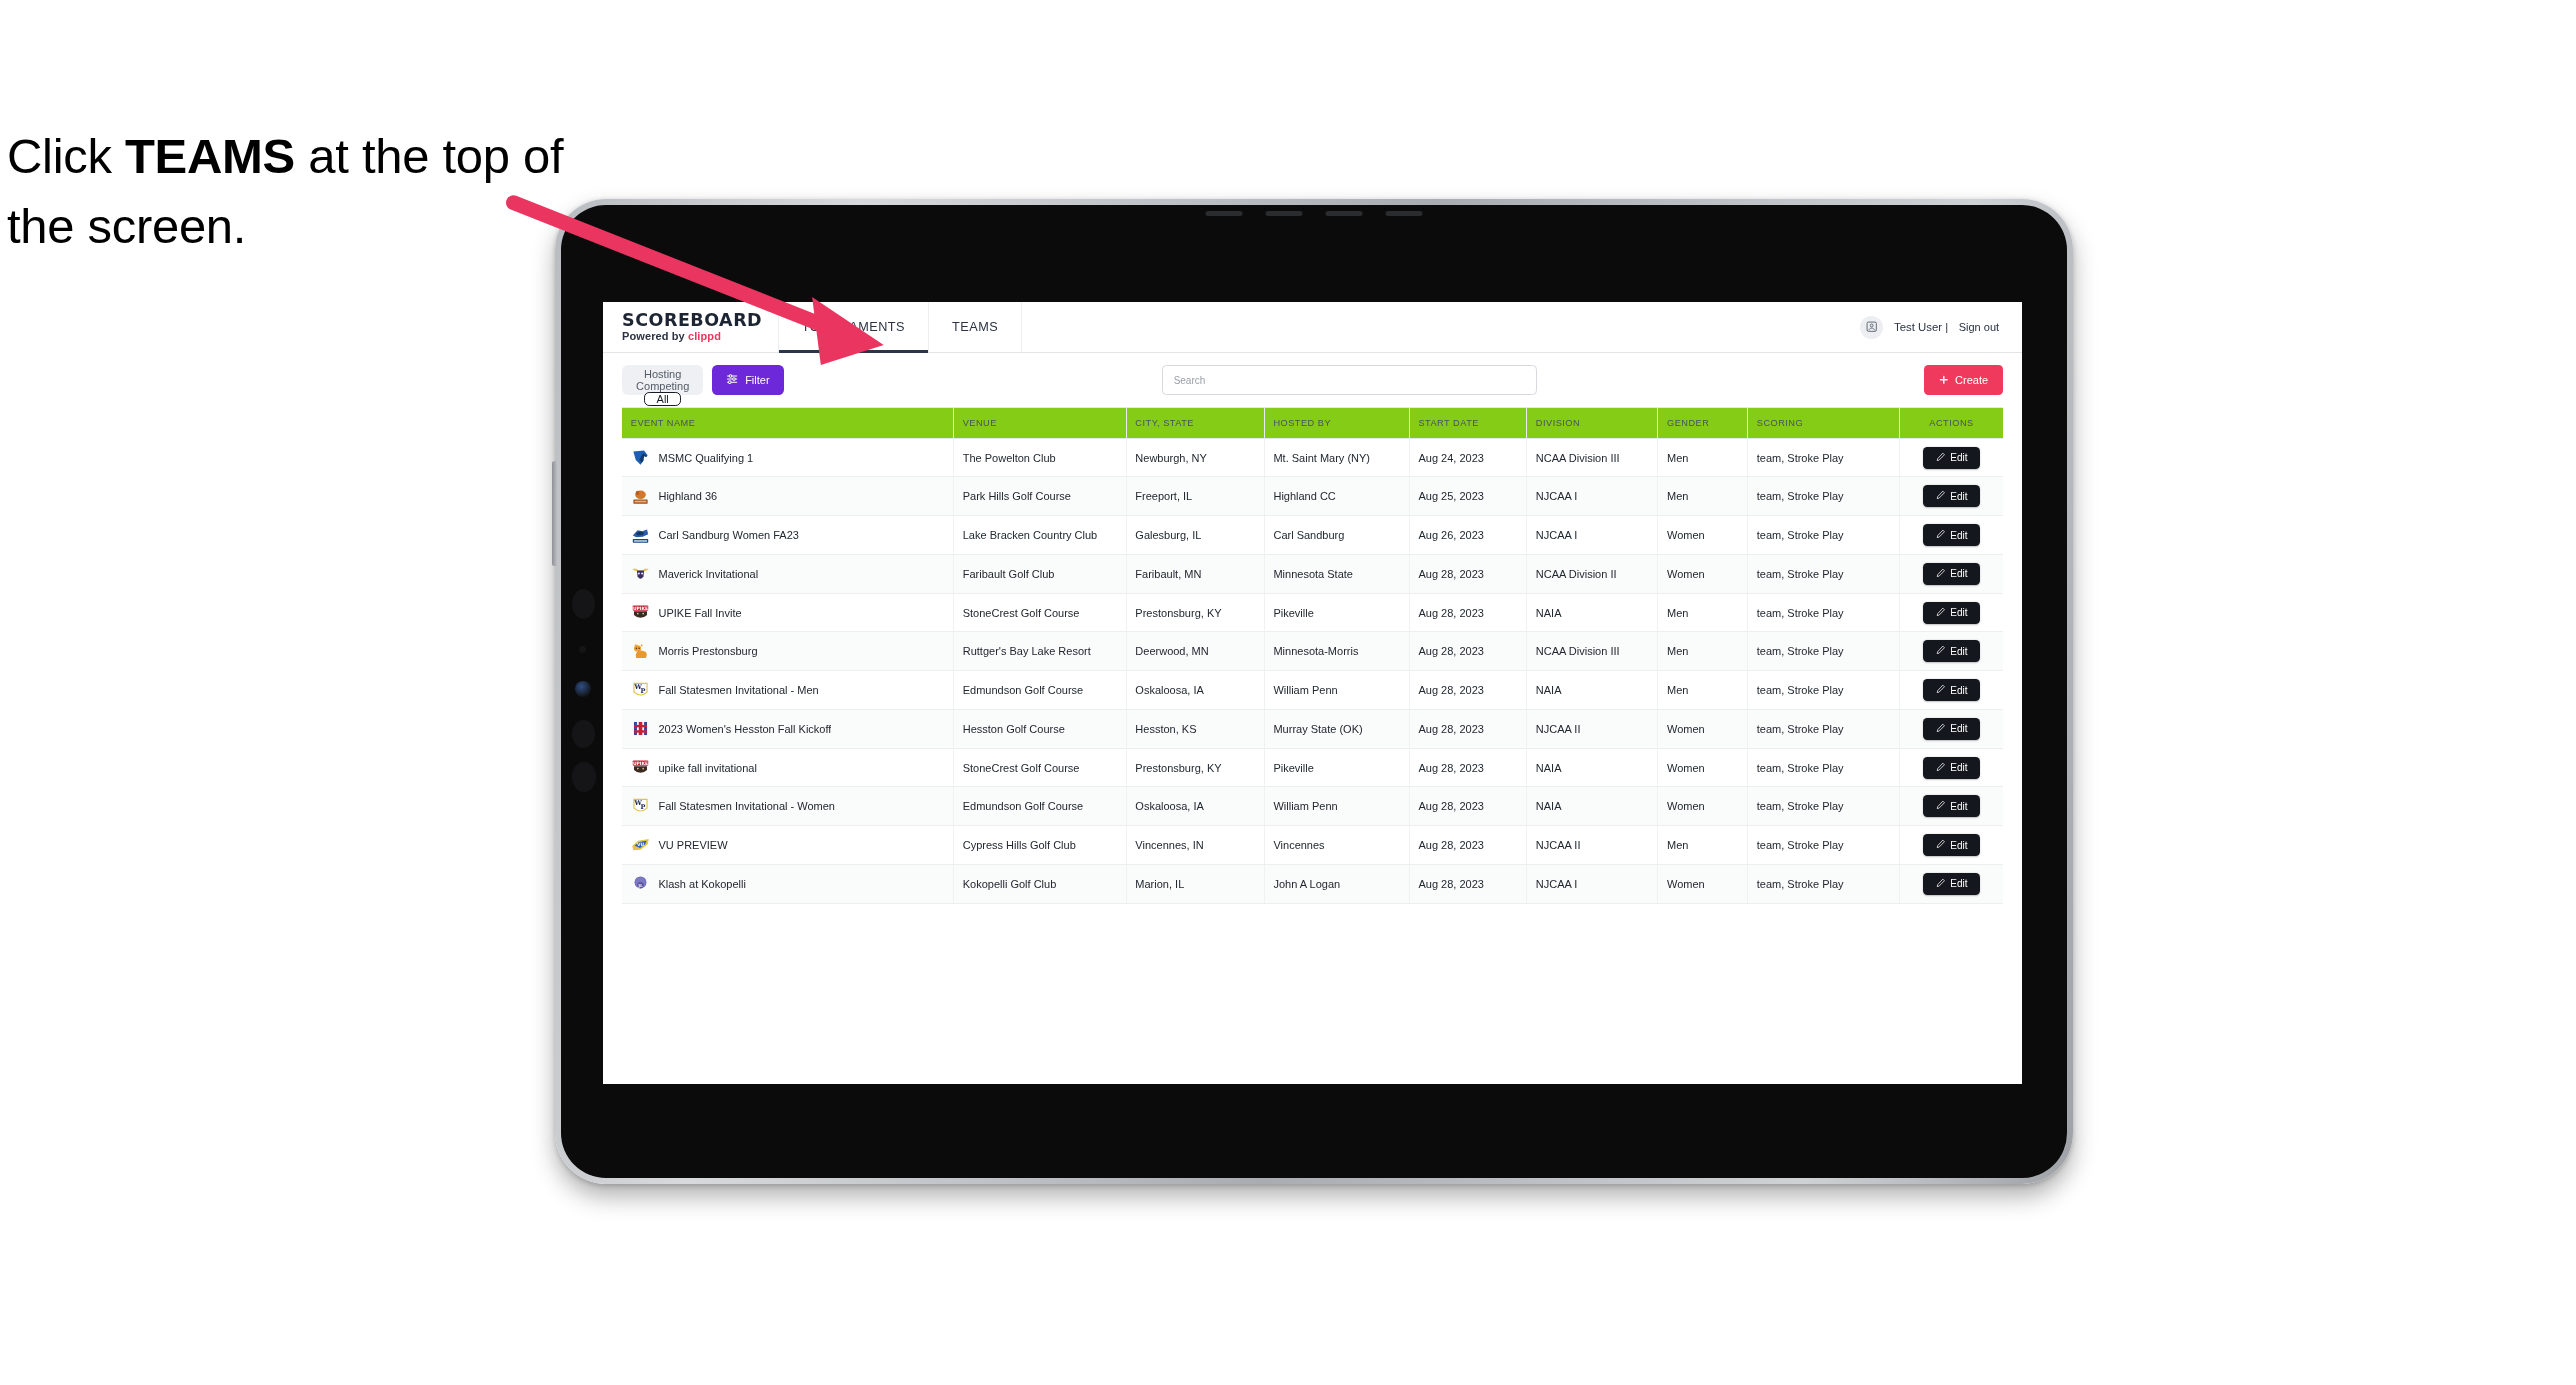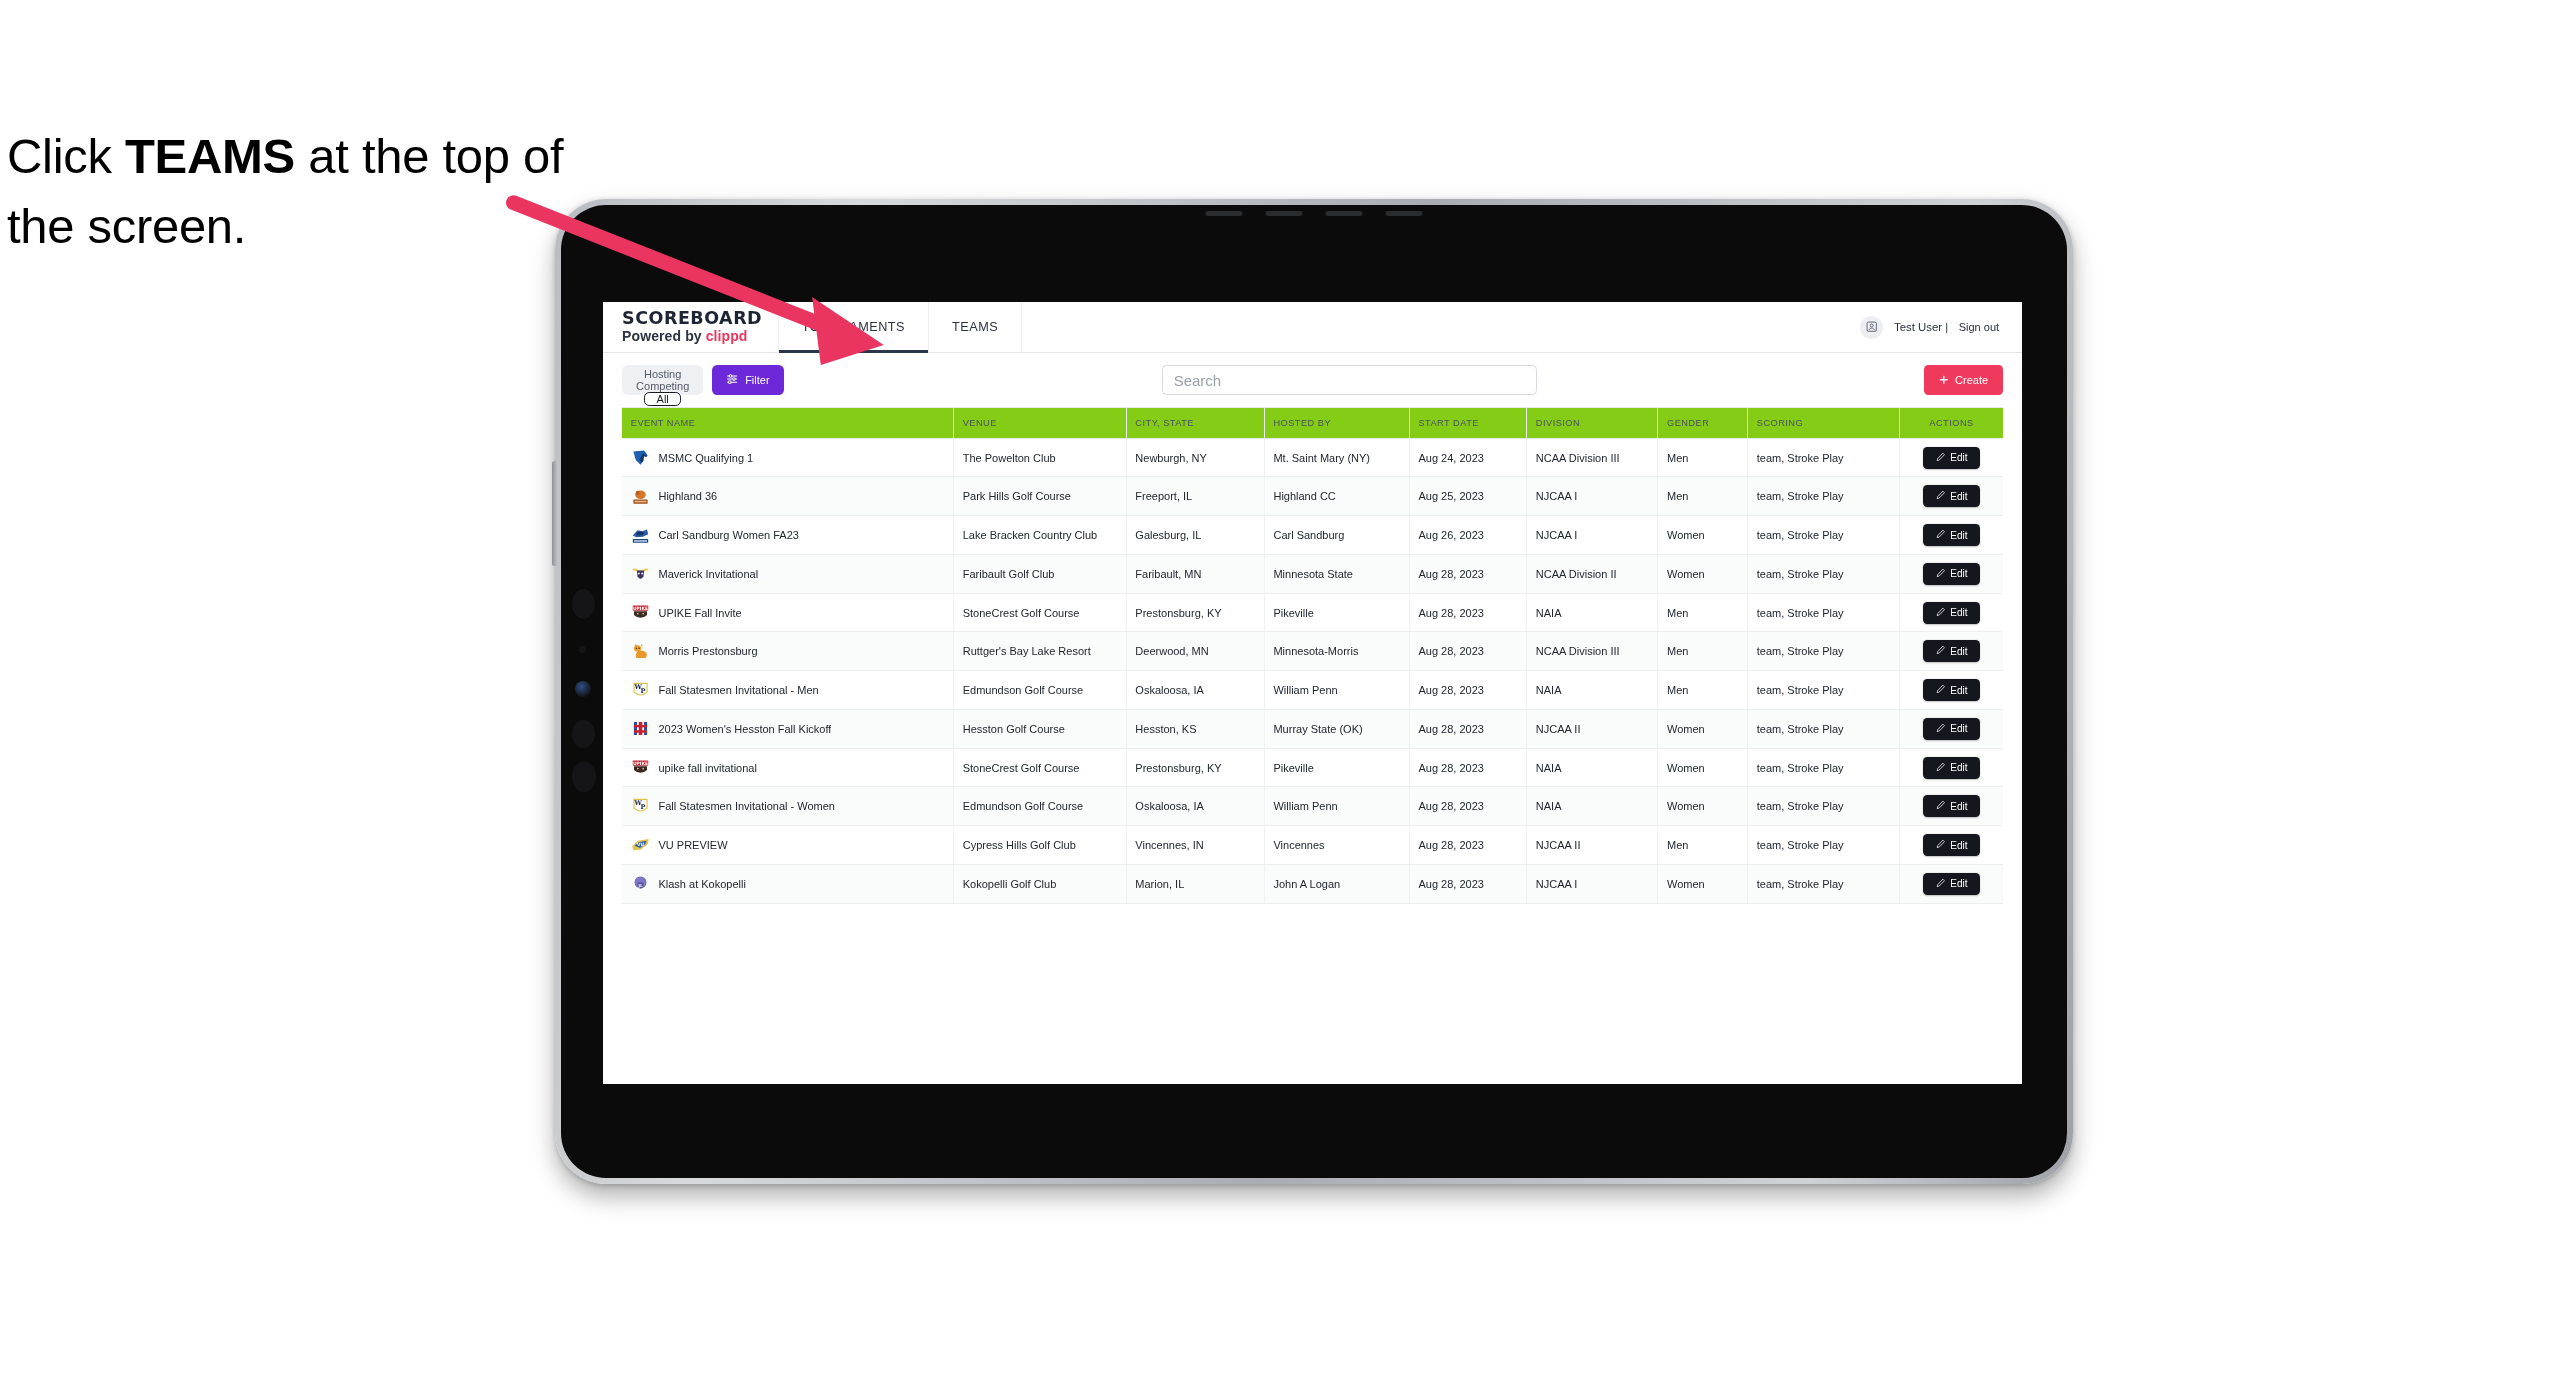--- a/index.html
+++ b/index.html
@@ -134,21 +134,21 @@
   #brand .bname {
     font-size: 17.5px;
     font-weight: 800;
     letter-spacing: 0.5px;
     color: #1d2433;
     line-height: 1;
     font-family: "DejaVu Sans", sans-serif;
   }
   #brand .bsub {
     margin-top: 1px;
-    font-size: 14px;
+    font-size: 11px;
     color: #2c3242;
     font-weight: 600;
     letter-spacing: 0.1px;
   }
   #brand .bsub .pink { color: #f0355c; font-weight: 700; }
 
   .navtab {
     display: flex;
     align-items: center;
     padding: 0 23px;
@@ -243,21 +243,21 @@
     flex: 1;
     display: flex;
     justify-content: center;
   }
   #search-input {
     width: 375px;
     height: 30px;
     border: 0.9px solid #d6d9de;
     border-radius: 4.4px;
     padding: 0 10.5px;
-    font-size: 15px;
+    font-size: 10px;
     color: #333;
     font-family: "Liberation Sans", sans-serif;
     background: #fff;
   }
   #search-input::placeholder { color: #9aa0a8; }
   #create-btn {
     display: flex;
     align-items: center;
     gap: 6.1px;
     height: 30px;

